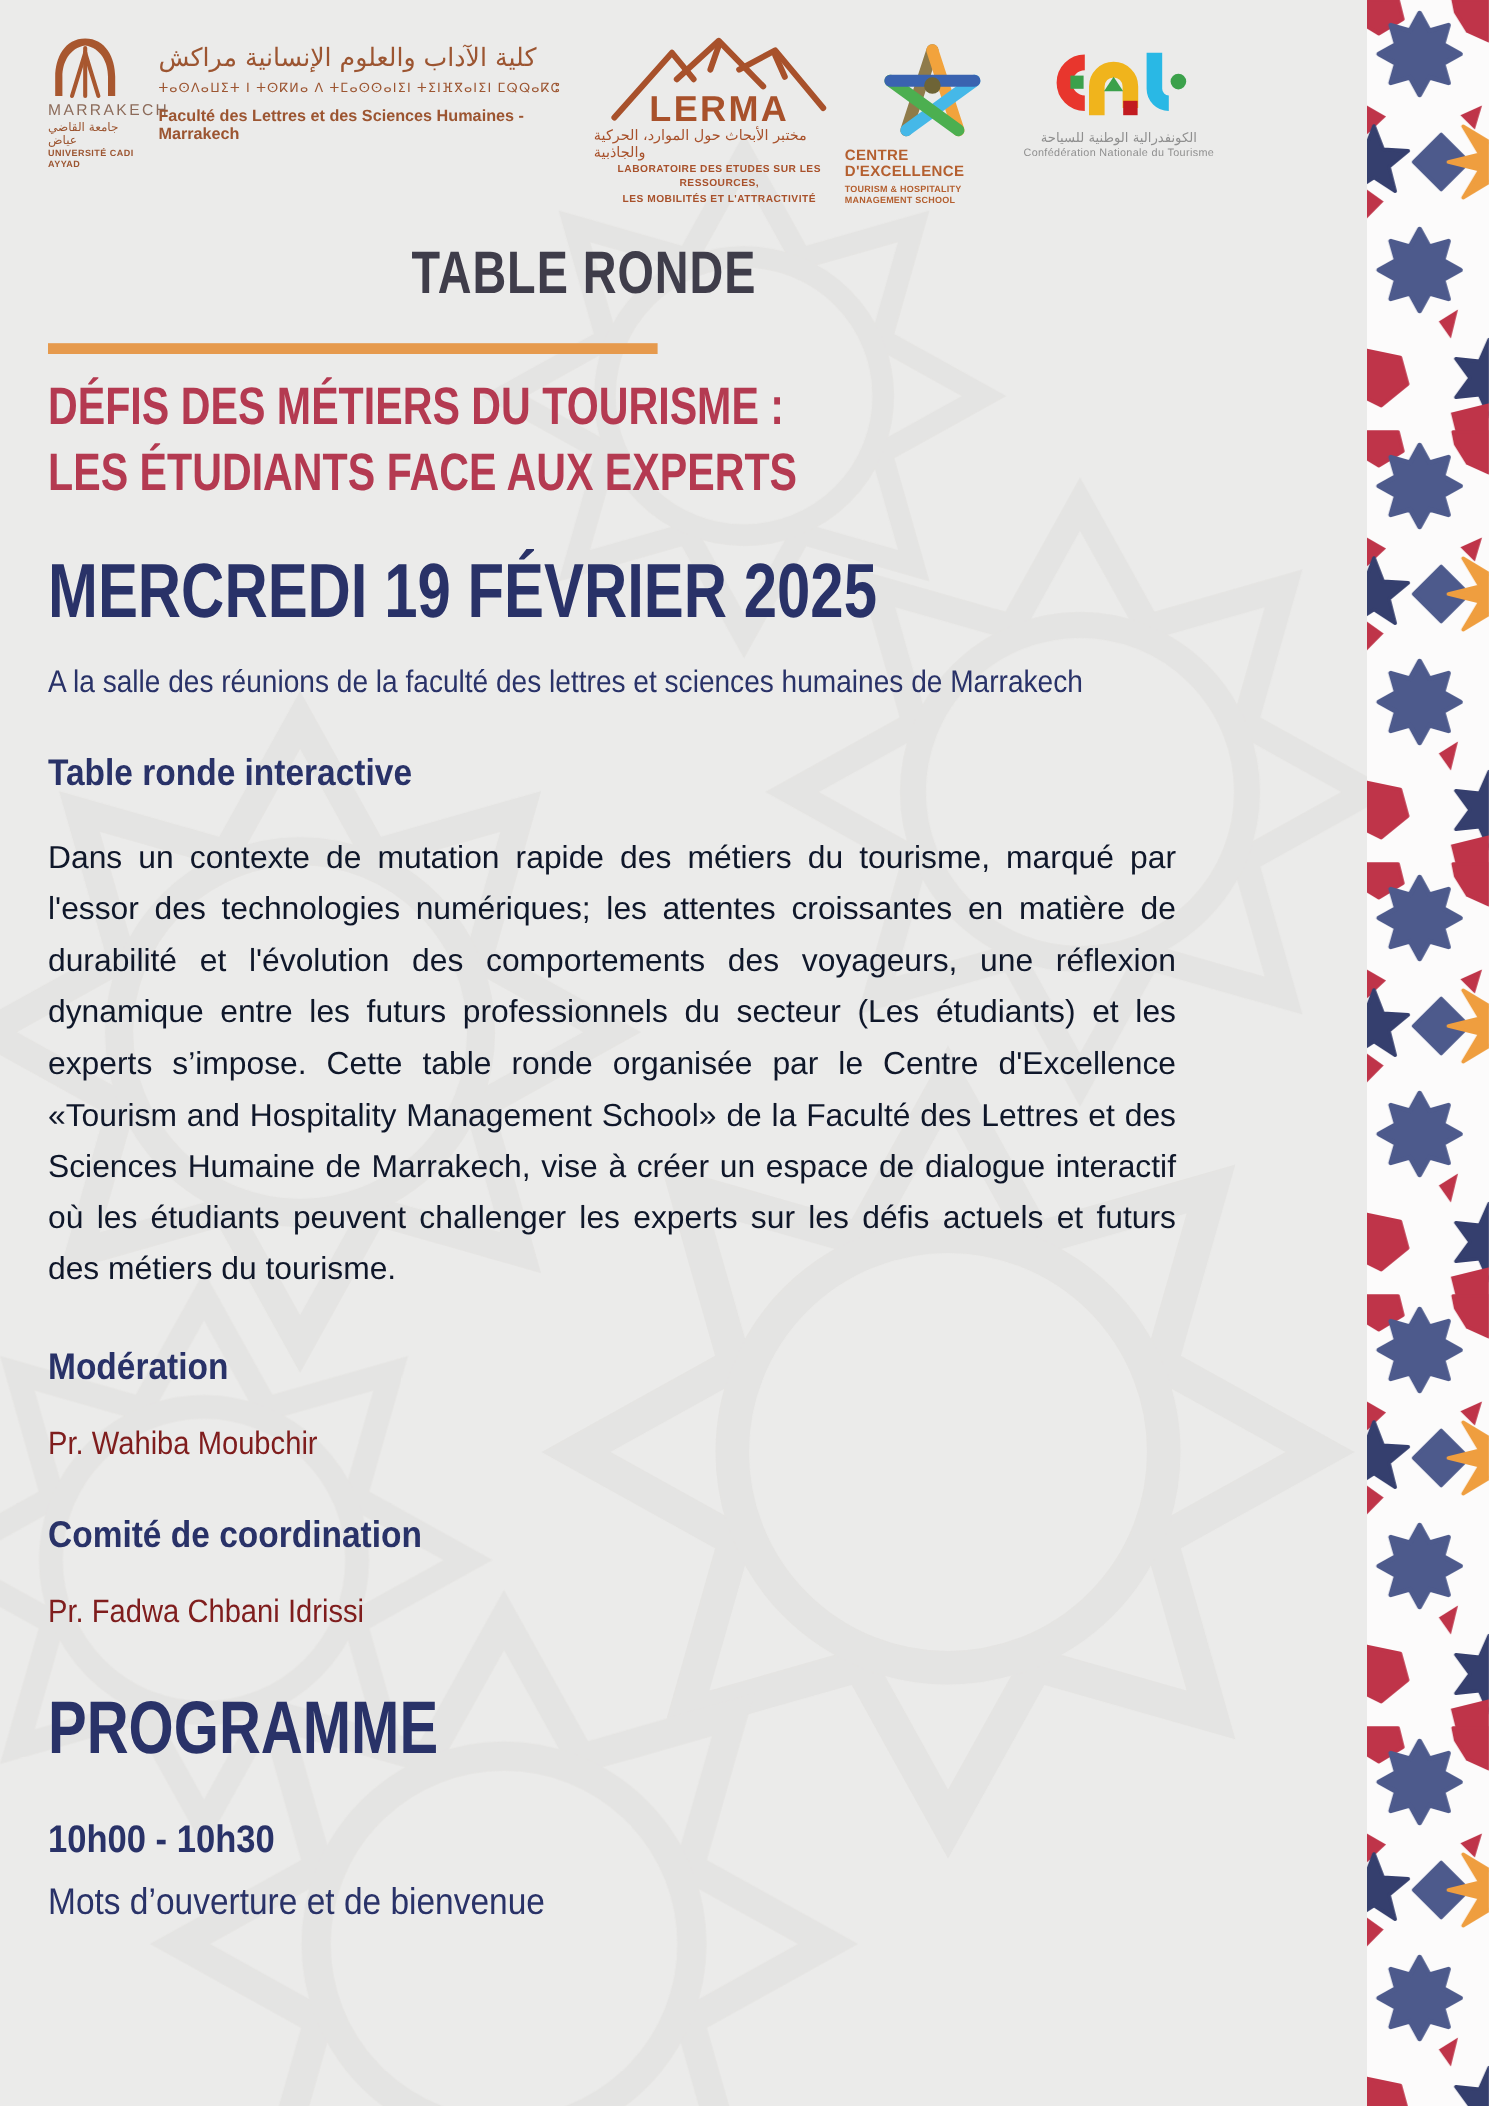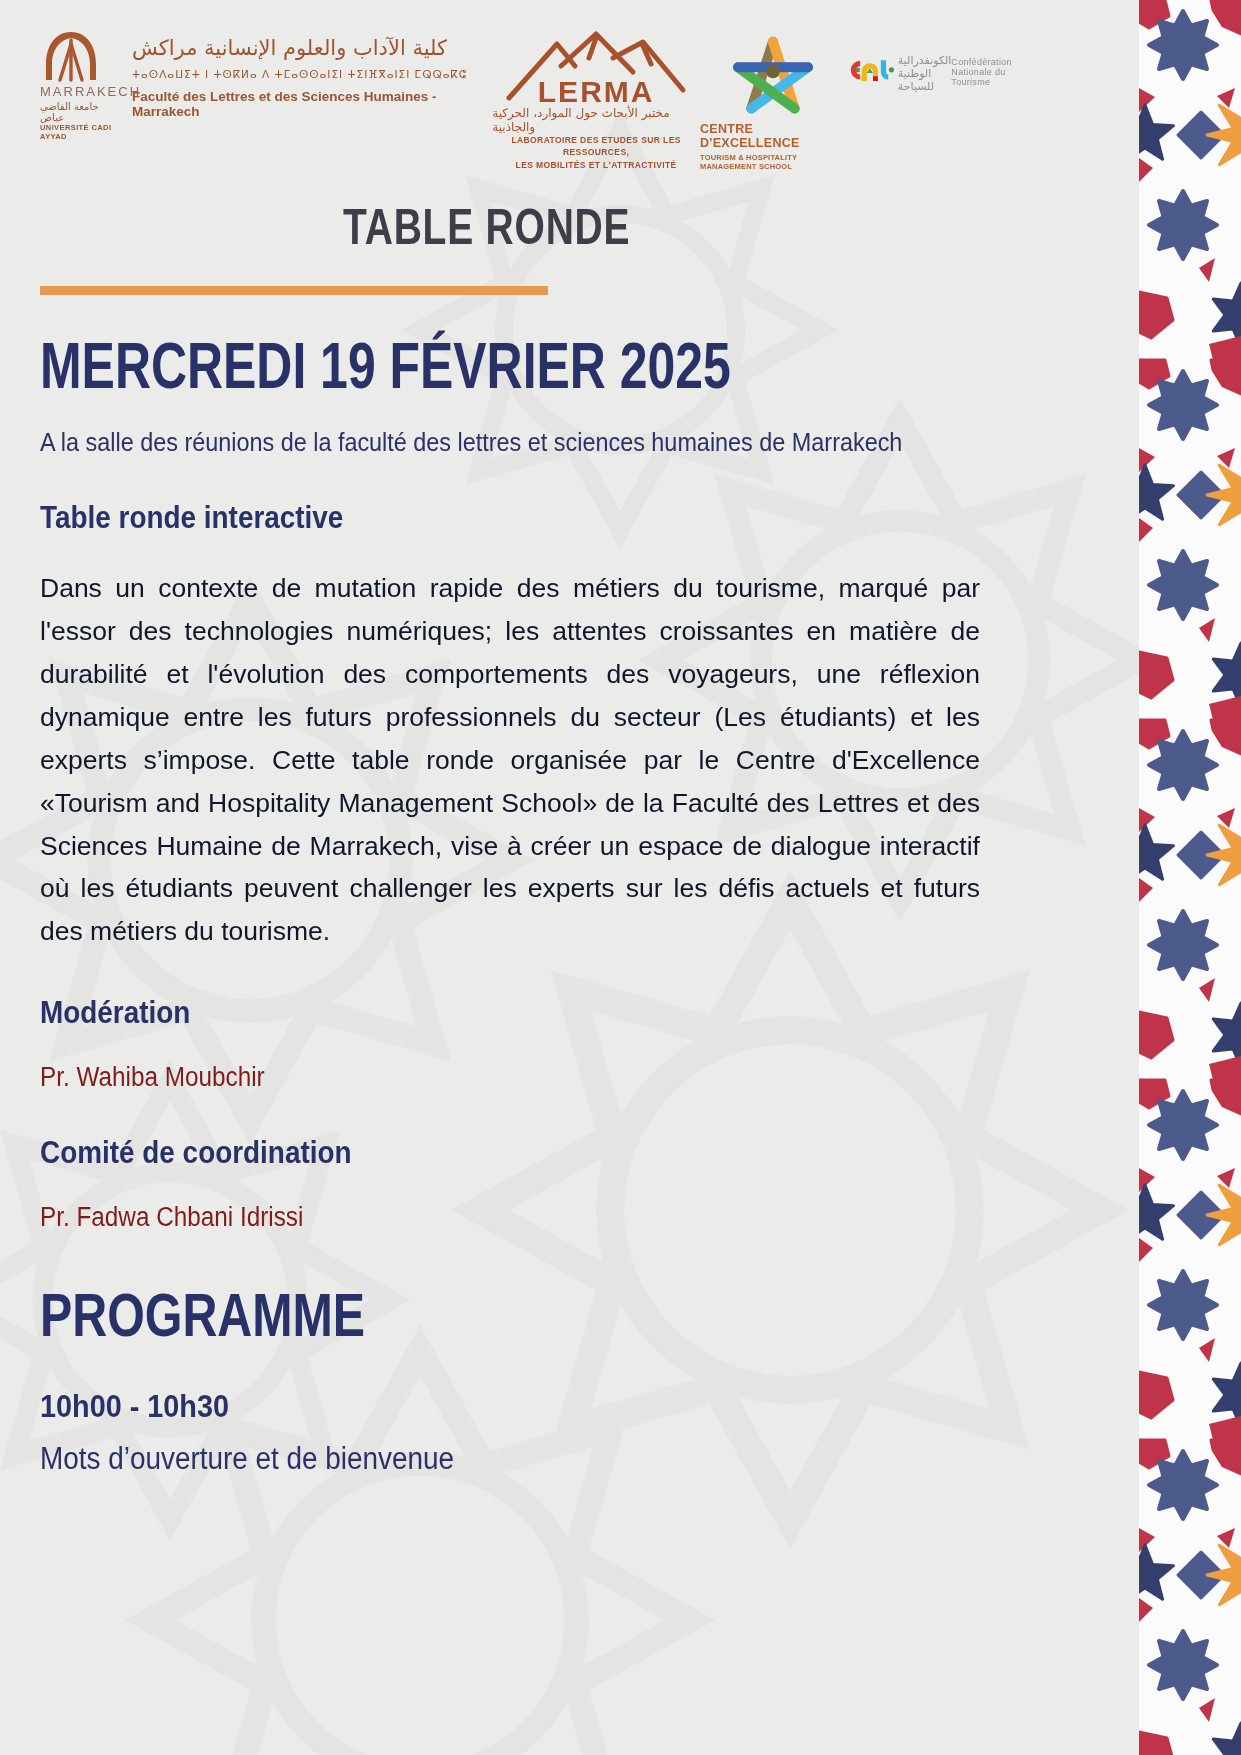--- a/index.html
+++ b/index.html
@@ -31,21 +31,21 @@
   .uca-artitle{font-size:21px;font-family:"DejaVu Sans",sans-serif;color:#9c5531;}
   .uca-tifinagh{font-size:10.5px;font-family:"DejaVu Sans",sans-serif;color:#9c5531;margin-top:8px;letter-spacing:1px;}
   .uca-fac{font-size:13.5px;font-weight:bold;color:#9c5531;margin-top:9px;}
   .lerma{flex-direction:column;align-items:center;width:215px;margin-top:2px;}
   .lerma-acronym{font-size:30px;font-weight:bold;color:#a8512b;letter-spacing:2px;line-height:.8;margin-top:-26px;}
   .lerma-ar{font-size:12px;font-family:"DejaVu Sans",sans-serif;color:#a8512b;margin-top:2px;}
   .lerma-cap{font-size:8.5px;font-weight:bold;color:#a8512b;letter-spacing:.4px;text-align:center;line-height:1.45;}
   .coe{flex-direction:column;align-items:center;width:150px;margin-top:6px;}
   .coe-title{font-size:12.5px;font-weight:bold;color:#b45f2f;margin-top:4px;letter-spacing:.3px;}
   .coe-sub{font-size:7.5px;font-weight:bold;color:#b45f2f;margin-top:3px;letter-spacing:.2px;}
-  .cnt{flex-direction:row;align-items:center;width:170px;margin-top:12px;}
+  .cnt{flex-direction:column;align-items:center;width:170px;margin-top:12px;}
   .cnt-ar{font-size:11px;font-family:"DejaVu Sans",sans-serif;color:#8f8f8f;margin-top:4px;}
   .cnt-cap{font-size:9px;color:#8f8f8f;margin-top:1px;letter-spacing:.3px;}
   
   .cond{display:inline-block;transform:scaleX(.78);transform-origin:left top;white-space:nowrap;}
   .cond90{display:inline-block;transform:scaleX(.9);transform-origin:left top;white-space:nowrap;}
   
   .kicker{margin:44px 0 0 0;font-size:50px;font-weight:bold;color:#3f3d4a;letter-spacing:1px;text-align:center;}
   .rule{width:508px;height:9px;background:#e69a4d;margin-top:30px;}
   .red-title{margin-top:16px;font-size:44px;font-weight:bold;color:#b43a51;line-height:1.25;}
   .date{margin-top:34px;font-size:64px;font-weight:bold;color:#293268;}
@@ -156,20 +156,24 @@
         </svg>
         <div class="cnt-ar">الكونفدرالية الوطنية للسياحة</div>
         <div class="cnt-cap">Confédération Nationale du Tourisme</div>
       </div>
     </header>
 
     <h2 class="kicker"><span class="cond">TABLE RONDE</span></h2>
 
     <div class="rule"></div>
 
+    <h1 class="red-title">
+      <span class="cond">DÉFIS DES MÉTIERS DU TOURISME :</span><br>
+      <span class="cond">LES ÉTUDIANTS FACE AUX EXPERTS</span>
+    </h1>
 
     <div class="date"><span class="cond">MERCREDI 19 FÉVRIER 2025</span></div>
 
     <div class="venue"><span class="cond90">A la salle des réunions de la faculté des lettres et sciences humaines de Marrakech</span></div>
 
     <h3 class="section-h"><span class="cond90">Table ronde interactive</span></h3>
 
     <p class="body-par">Dans un contexte de mutation rapide des métiers du tourisme, marqué par l'essor des technologies numériques; les attentes croissantes en matière de durabilité et l'évolution des comportements des voyageurs, une réflexion dynamique entre les futurs professionnels du secteur (Les étudiants) et les experts s’impose. Cette table ronde organisée par le Centre d'Excellence «Tourism and Hospitality Management School» de la Faculté des Lettres et des Sciences Humaine de Marrakech, vise à créer un espace de dialogue interactif où les étudiants peuvent challenger les experts sur les défis actuels et futurs des métiers du tourisme.</p>
 
     <h3 class="section-h"><span class="cond90">Modération</span></h3>

